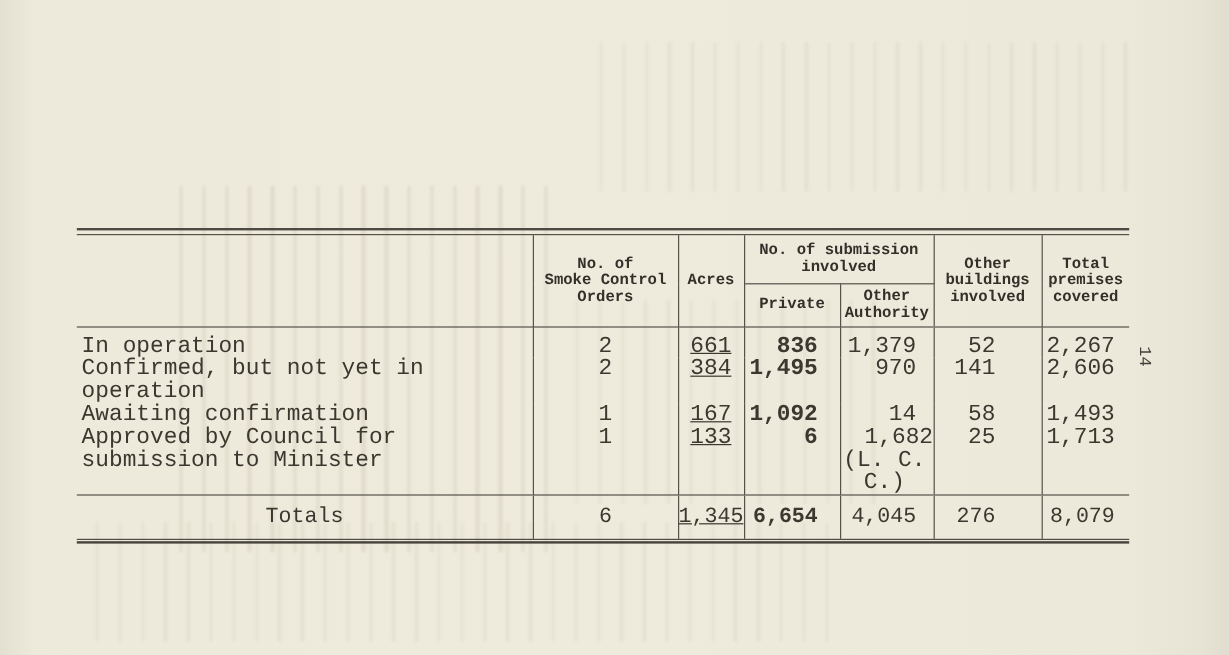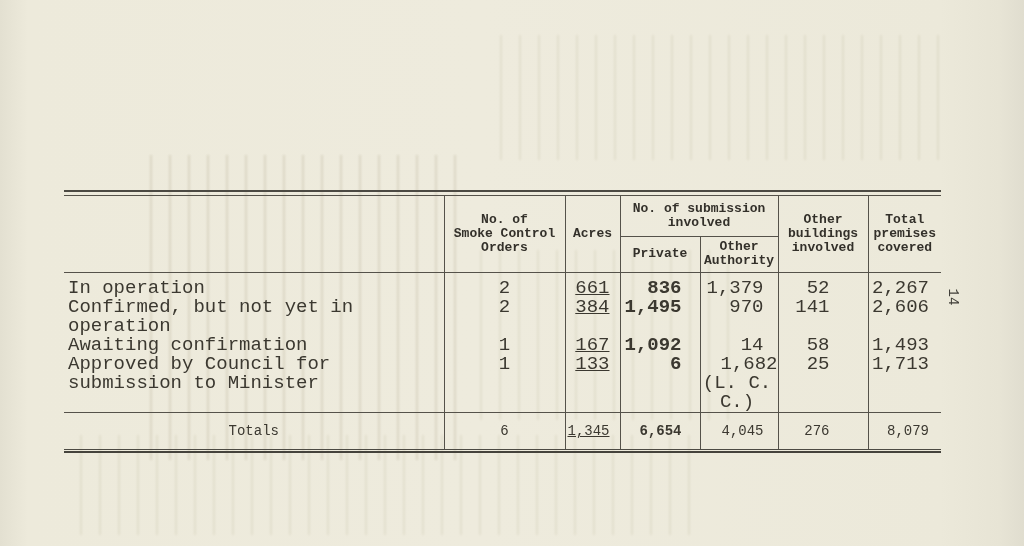--- a/index.html
+++ b/index.html
@@ -53,21 +53,21 @@
   td.lbl{ text-align:left; padding-left:4px; }
   td.num{ text-align:right; }
   td.c-orders{ text-align:center; }
   td.c-acres{ padding-right:10px;text-decoration:underline; }
   td.c-priv{ padding-right:18px;font-weight:bold; }
   td.c-la{ padding-right:14px; }
   td.c-other{ padding-right:38px; }
   td.c-total{ padding-right:12px; }
   .la-note{ text-align:center; padding-right:4px; }
 
-  tfoot td{ border-top:1px solid #55524a; height:36px; vertical-align:middle; font-size:14px; }
+  tfoot td{ border-top:1px solid #55524a; height:36px; vertical-align:middle; font-size:18px; }
   tfoot td.lbl{ text-align:center; padding-left:0; }
 
   .page-number{
     position:absolute; left:938px; top:282px; width:30px; height:30px;
     transform:rotate(90deg);
     font-size:14px; text-align:center; line-height:30px; color:#42403a;
   }
 </style>
 </head>
 <body>

